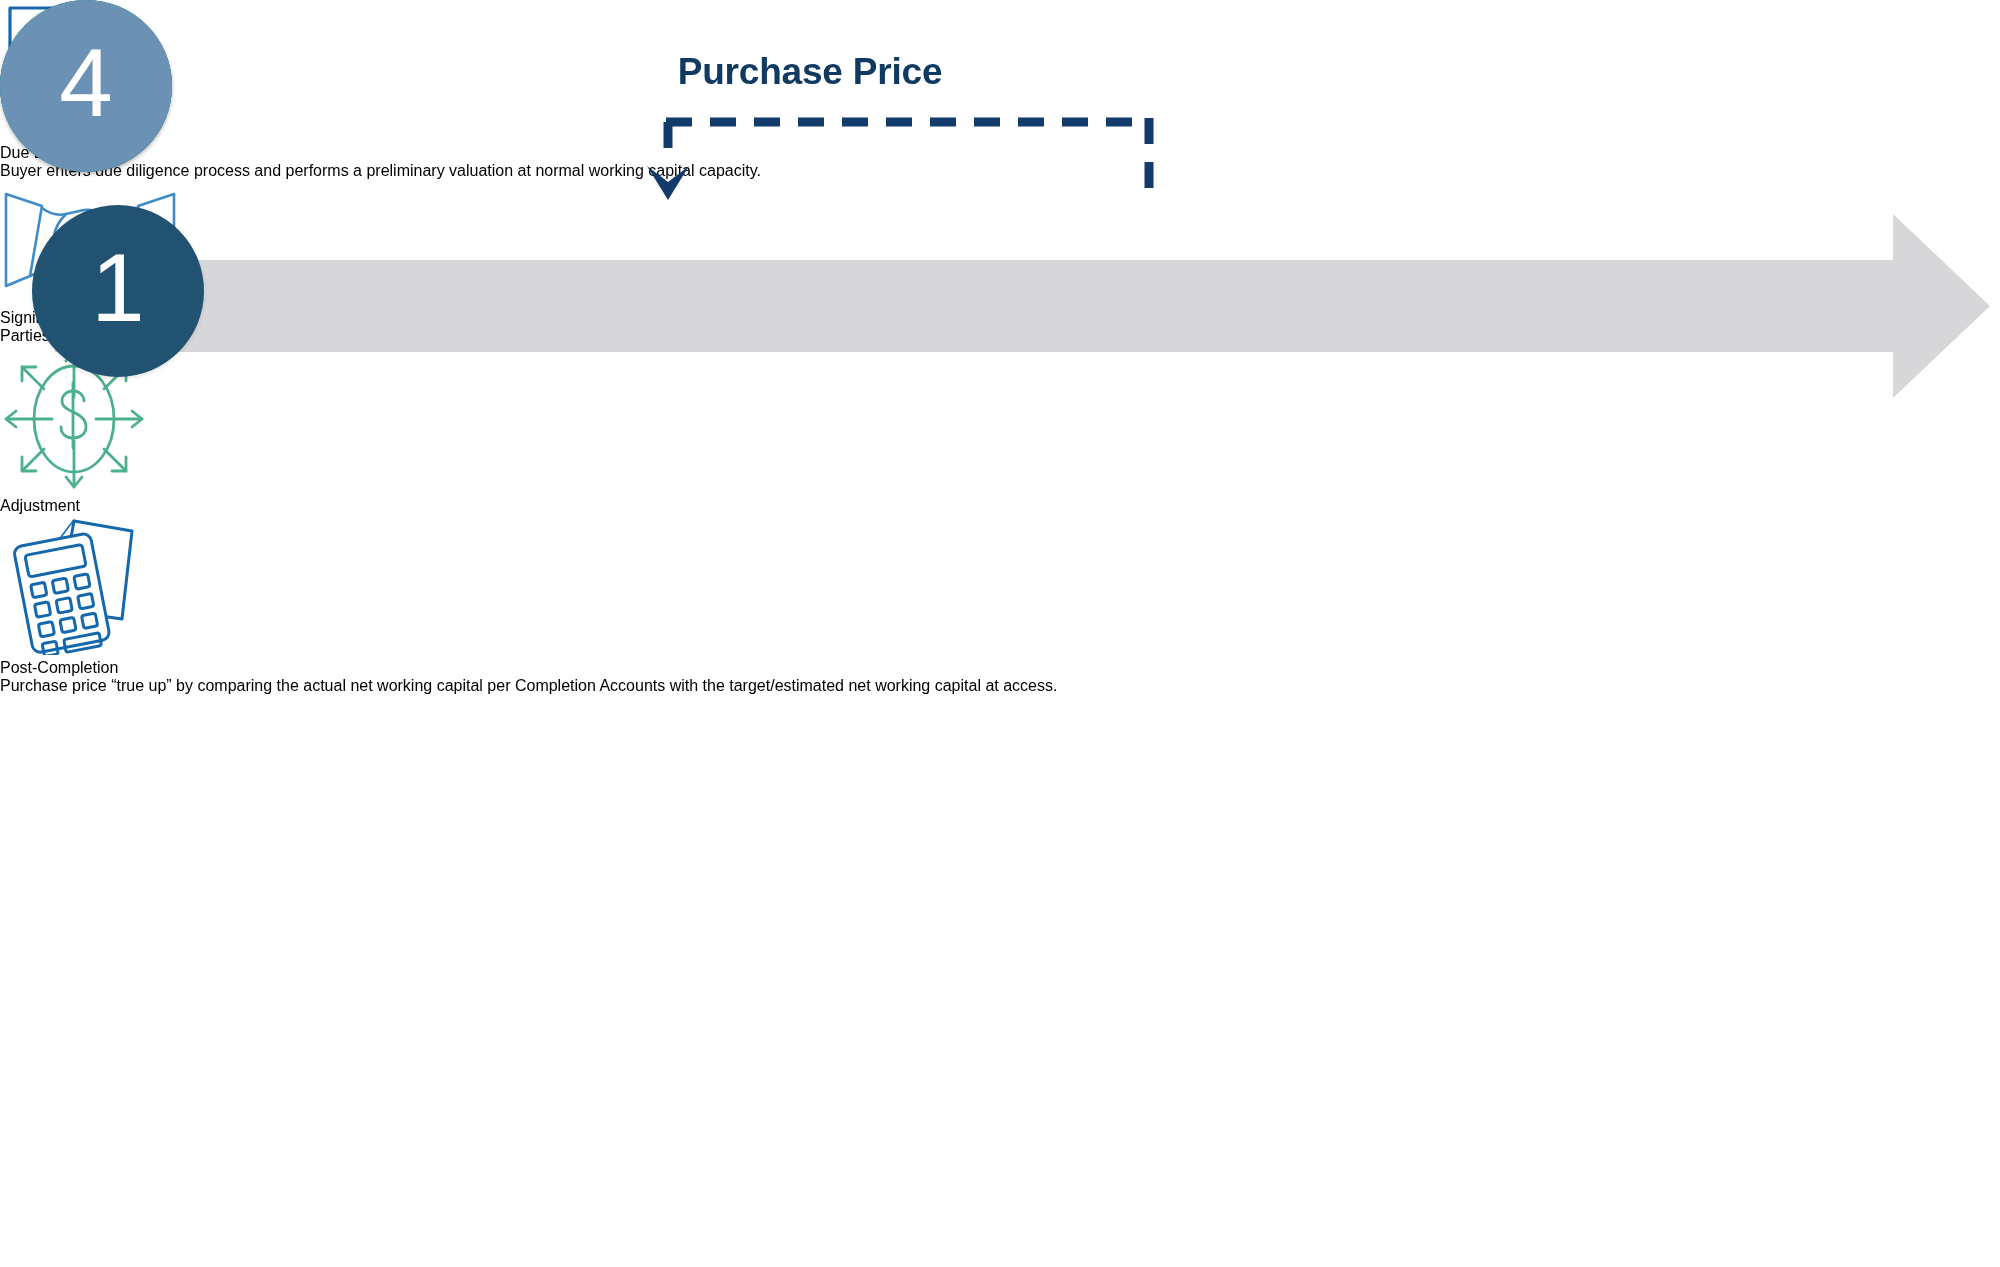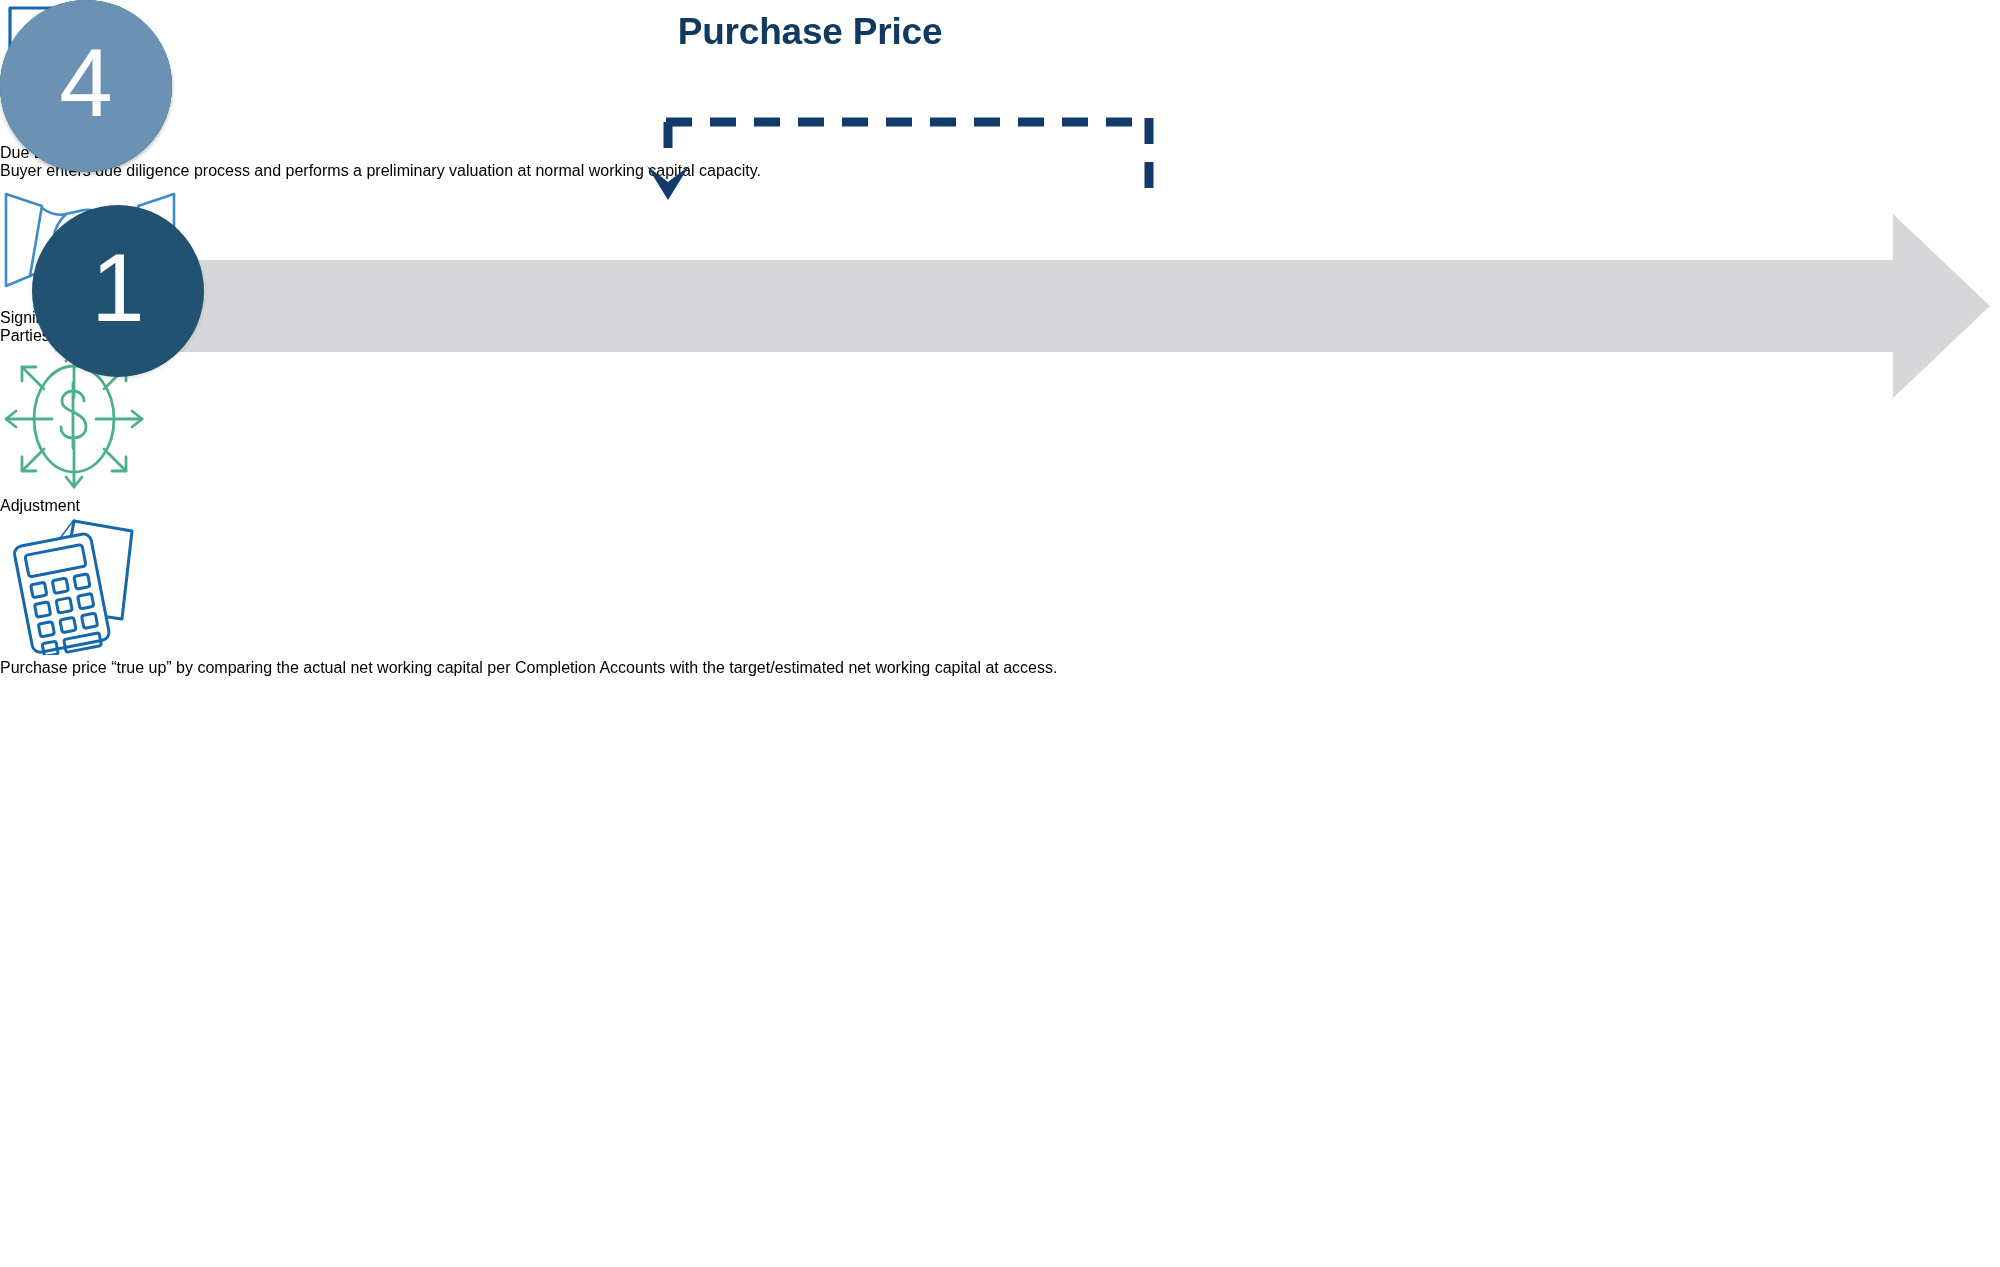--- a/index.html
+++ b/index.html
@@ -21,21 +21,21 @@
     left: 560px;
     top: 8px;
     width: 500px;
     text-align: center;
     font-size: 37px;
     font-weight: bold;
     line-height: 1.28;
     color: #113A63;
     letter-spacing: -0.2px;
   }
-  #callout-title .line { display: block; white-space: nowrap; }
+  #callout-title .line { display: block; white-space: nowrap; margin-top: 40px; }
 
   
   #bracket {
     position: absolute;
     left: 0; top: 0;
     width: 2000px; height: 260px;
     pointer-events: none;
   }
 
   
@@ -255,14 +255,15 @@
         <rect x="54" y="84" width="14" height="13" rx="2.5"></rect>
         <rect x="76" y="84" width="14" height="13" rx="2.5"></rect>
         <rect x="32" y="104" width="14" height="13" rx="2.5"></rect>
         <rect x="54" y="104" width="14" height="13" rx="2.5"></rect>
         <rect x="76" y="104" width="14" height="13" rx="2.5"></rect>
         <rect x="32" y="124" width="14" height="13" rx="2.5"></rect>
         <rect x="54" y="124" width="36" height="13" rx="2.5"></rect>
       </g>
     </svg>
   </div>
+  <div class="col-heading">Post-Completion</div>
   <div class="col-body">Purchase price “true up” by comparing the actual net working capital per Completion Accounts with the target/estimated net working capital at access.</div>
 </div>
 
 </body></html>

